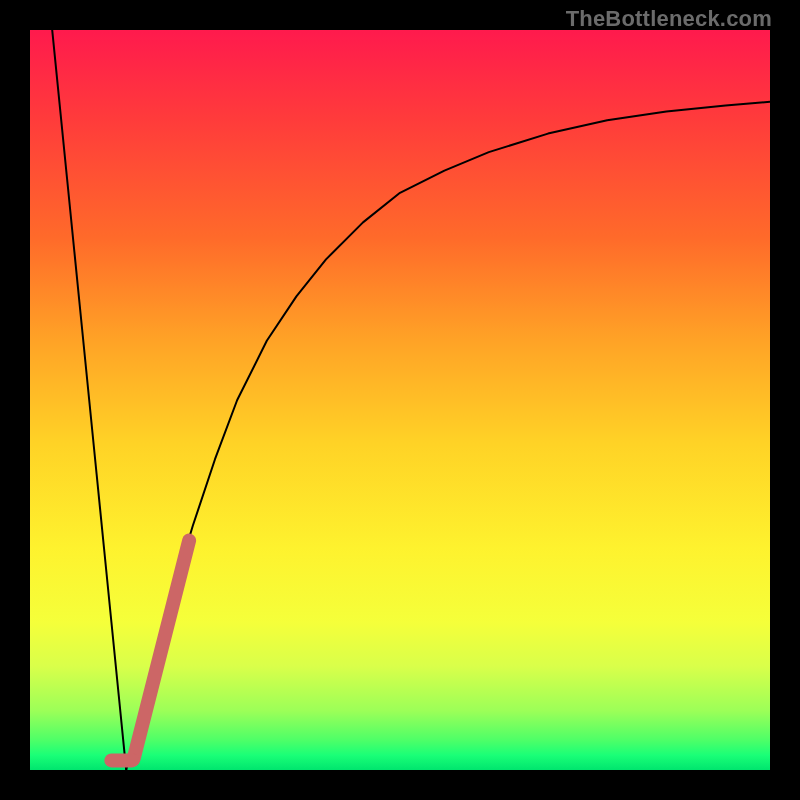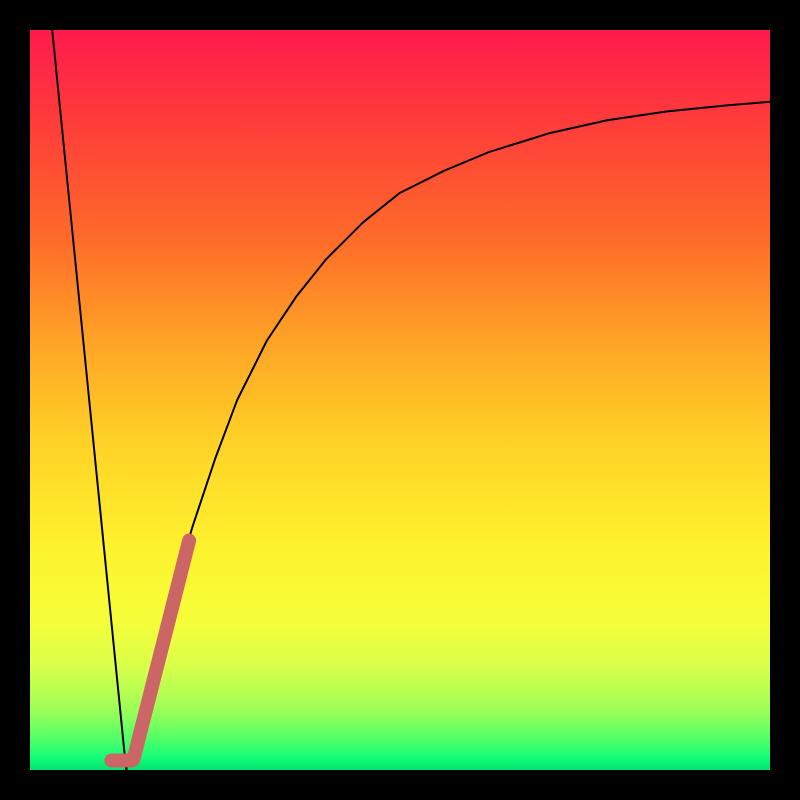--- a/index.html
+++ b/index.html
@@ -54,20 +54,21 @@
     font-weight: 600;
     color: #6b6b6b;
     letter-spacing: 0.2px;
     user-select: none;
   }
 </style>
 </head>
 <body>
 
 <div class="chart-wrap">
+  <div class="watermark">TheBottleneck.com</div>
   <div class="gradient-bg"></div>
   <svg class="overlay-svg" id="chart-svg" viewBox="0 0 740 740" preserveAspectRatio="none">
       <path d="M22.20 0.00 L29.60 74.00 L37.00 148.00 L44.40 222.00 L51.80 296.00 L59.20 370.00 L66.60 444.00 L74.00 518.00 L81.40 592.00 L88.80 666.00 L96.20 740.00" fill="none" stroke="#000000" stroke-width="2" stroke-linejoin="round"></path>
       <path d="M96.20 740.00 L118.40 651.20 L140.60 569.80 L162.80 495.80 L185.00 429.20 L207.20 370.00 L236.80 310.80 L266.40 266.40 L296.00 229.40 L333.00 192.40 L370.00 162.80 L414.40 140.60 L458.80 122.10 L518.00 103.60 L577.20 90.28 L636.40 81.40 L695.60 75.48 L740.00 71.78" fill="none" stroke="#000000" stroke-width="2" stroke-linejoin="round"></path>
       <path d="M103.60 728.90 L159.10 510.60" fill="none" stroke="#cc6666" stroke-width="14" stroke-linecap="round" stroke-linejoin="round"></path>
       <path d="M81.40 730.38 L102.12 730.38" fill="none" stroke="#cc6666" stroke-width="14" stroke-linecap="round" stroke-linejoin="round"></path>
     </svg>
 </div>
 
 </body></html>

